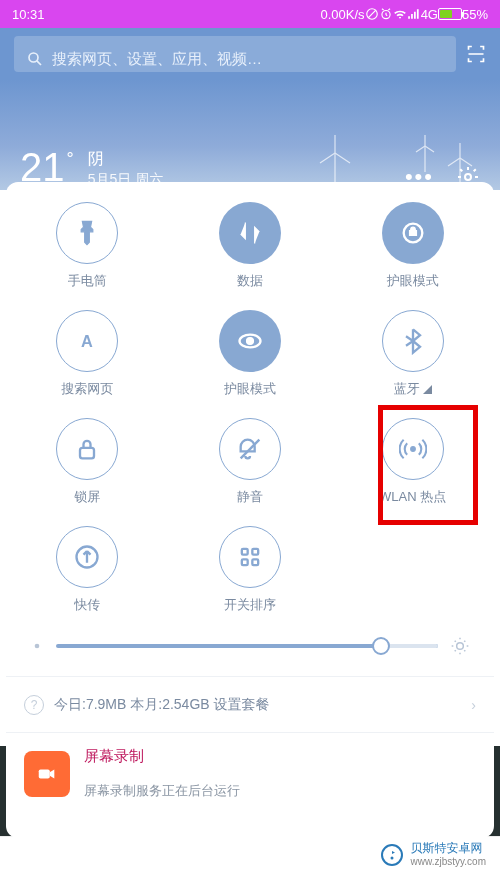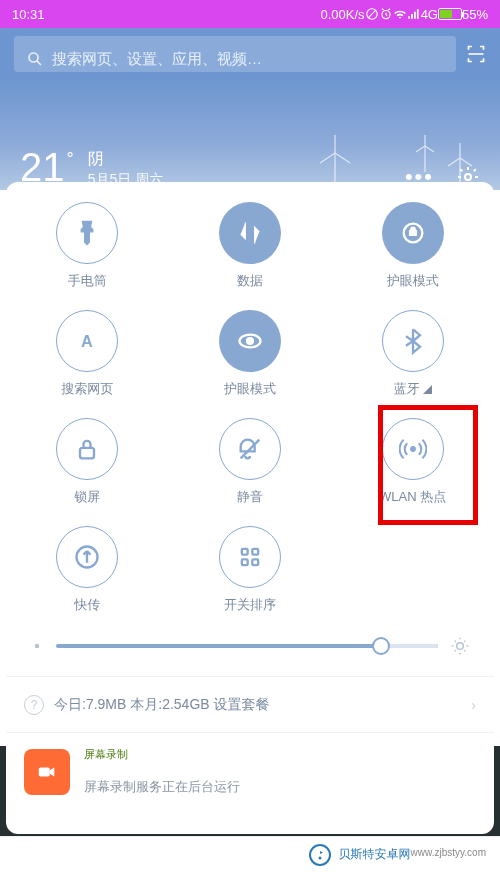--- a/index.html
+++ b/index.html
@@ -38,31 +38,31 @@
 .slider-row{display:flex;align-items:center;padding:22px 24px 4px 24px;gap:12px}
 .slider-track{flex:1;height:4px;background:#88a8d2;border-radius:2px;position:relative}
 .slider-track .remain{position:absolute;right:0;top:0;bottom:0;width:15%;background:#dbe4ef;border-radius:2px}
 .slider-thumb{position:absolute;left:85%;top:50%;transform:translate(-50%,-50%);width:18px;height:18px;border-radius:50%;background:#fff;border:2px solid #88a8d2}
 .sun-icon{color:#b8c5d6}
 .data-row{display:flex;align-items:center;padding:0 18px;height:56px;border-top:1px solid #eef1f5;margin-top:16px;font-size:14px;color:#7a8aa0;gap:10px}
 .data-row .q{width:20px;height:20px;border:1.5px solid #c5cfdb;border-radius:50%;display:flex;align-items:center;justify-content:center;font-size:12px;color:#c5cfdb}
 .data-row .chev{margin-left:auto;color:#c5cfdb}
 .noti{display:flex;align-items:center;padding:14px 18px;border-top:1px solid #eef1f5;gap:14px}
 .noti-icon{width:46px;height:46px;background:#ff6b35;border-radius:8px;display:flex;align-items:center;justify-content:center;color:#fff}
-.noti-text .t{font-size:11px;color:#4d7c0f;font-weight:500}
+.noti-text .t{font-size:15px;color:#be185d;font-weight:500}
 .noti-text .s{font-size:13px;color:#8a95a3;margin-top:16px}
 .bottom-strip{position:absolute;bottom:36px;left:0;right:0;height:90px;background:rgba(20,30,30,0.92);display:flex;align-items:center;justify-content:space-around;padding:0 30px}
 .bs-circle{width:62px;height:62px;border-radius:50%}
 .bs1{background:#2a5f3e}
 .bs2{background:linear-gradient(135deg,#ffb64d 50%,#ff7a3d 50%)}
 .bs3{background:#e6ddc9;position:relative}
 .bs3::after{content:"";position:absolute;top:50%;left:50%;width:3px;height:22px;background:#888;transform-origin:bottom;transform:translate(-50%,-100%) rotate(25deg);border-radius:2px}
 .watermark{position:absolute;bottom:0;left:0;right:0;height:36px;background:#fff;display:flex;align-items:center;justify-content:flex-end;padding:0 14px;gap:8px;font-size:12px;color:#2a7ab8;border-top:1px solid #eee}
 .wm-logo{width:22px;height:22px;border:2px solid #2a7ab8;border-radius:50%;display:flex;align-items:center;justify-content:center;color:#2a7ab8}
-.wm-text{display:flex;flex-direction:row;line-height:1.2}
+.wm-text{display:flex;flex-direction:column;line-height:1.2}
 .wm-text .u{font-size:10px;color:#888}
 svg{display:block}
 </style>
 </head>
 <body>
 
 <div class="status-bar">
   <div class="status-left">10:31</div>
   <div class="status-right">
     <span>0.00K/s</span>

